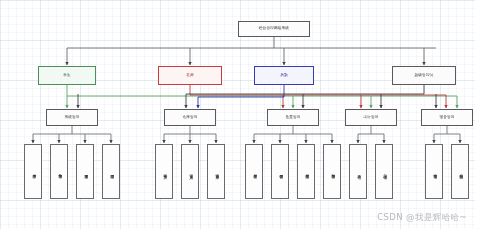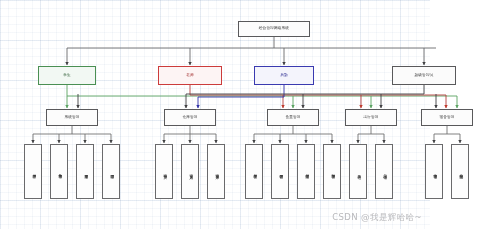--- a/index.html
+++ b/index.html
@@ -11,20 +11,21 @@
   #canvas{
     position:relative;width:430px;height:229px;
     background-color:#ffffff;
     background-image:
       linear-gradient(to right, rgba(120,150,190,0.13) 1px, transparent 1px),
       linear-gradient(to bottom, rgba(120,150,190,0.13) 1px, transparent 1px),
       linear-gradient(to right, rgba(120,150,190,0.07) 1px, transparent 1px),
       linear-gradient(to bottom, rgba(120,150,190,0.07) 1px, transparent 1px);
     background-size:40px 40px,40px 40px,8px 8px,8px 8px;
     background-position:0 0,0 0,0 0,0 0;
+    padding-left:45px;
   }
   svg#wires{position:absolute;left:0;top:0;width:500px;height:229px;pointer-events:none;}
 
   .node{
     position:absolute;box-sizing:border-box;
     background:#fdfdfd;border:1px solid #59595b;
     display:flex;align-items:center;justify-content:center;
     text-align:center;line-height:1.05;
     color:#2b2b2b;
     font-size:3.6px;

